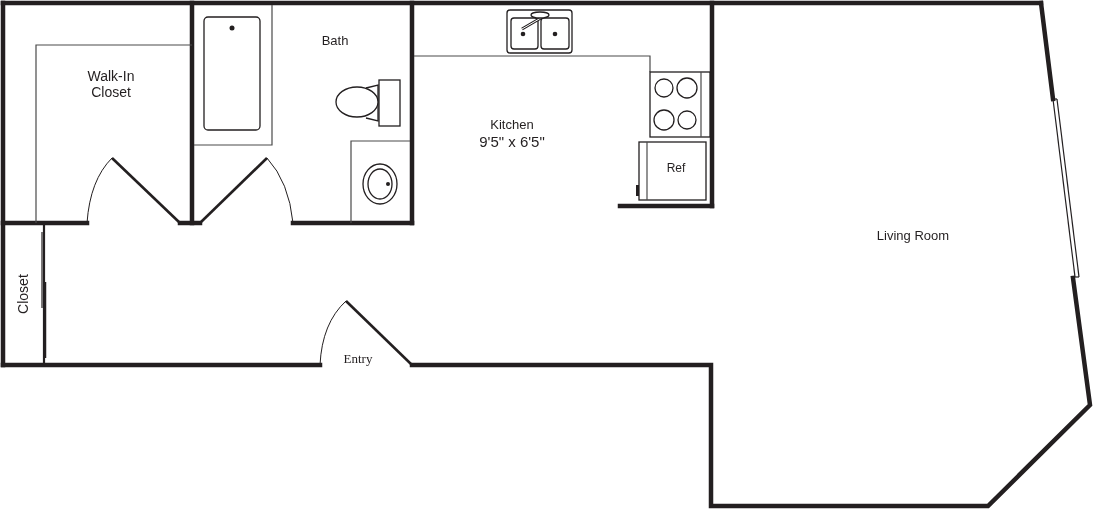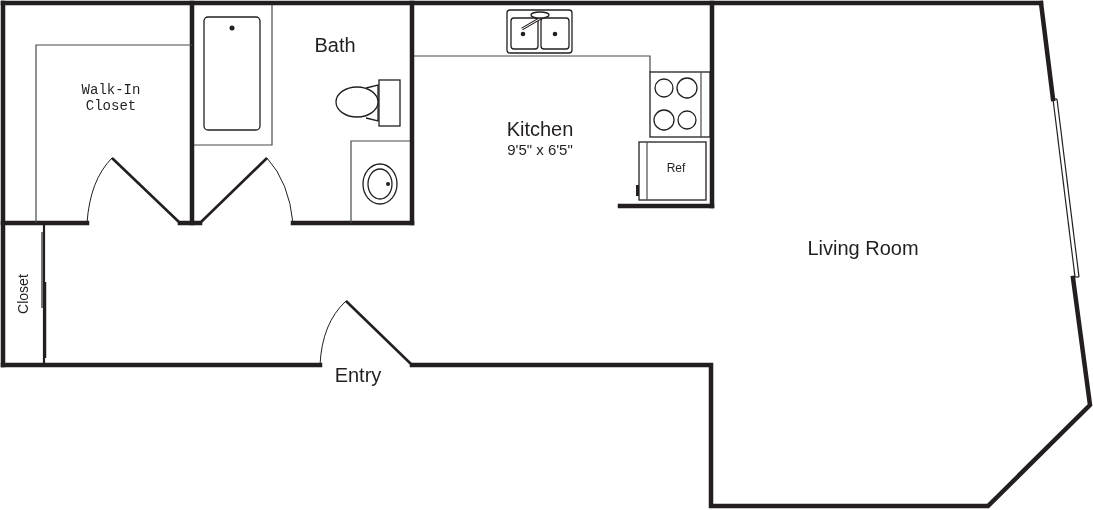--- a/index.html
+++ b/index.html
@@ -4,21 +4,21 @@
   <style>
     html, body { margin: 0; padding: 0; background: #ffffff; }
     body { width: 1093px; height: 510px; overflow: hidden; position: relative; }
     svg { position: absolute; left: 0; top: 0; }
     .wall { stroke: #231f20; stroke-width: 4.5; fill: none; stroke-linejoin: miter; stroke-linecap: square; }
     .thin { stroke: #4a4a4a; stroke-width: 1.2; fill: none; }
     .door { stroke: #231f20; stroke-width: 2.6; fill: none; }
     .arc { stroke: #231f20; stroke-width: 1; fill: none; }
     .fx { stroke: #231f20; stroke-width: 1.3; fill: #fff; }
     .lbl { position: absolute; font-family: "Liberation Sans", sans-serif; color: #231f20; text-align: center; white-space: nowrap; line-height: 1.15; }
-    .room-name { font-size: 20px; }
+    .room-name { font-size: 13px; }
     .room-dim { font-size: 15px; }
     .small-name { font-size: 14px; }
     .ref-lbl { font-size: 12px; }
   </style>
 </head>
 <body>
 
 <svg width="1093" height="510" viewBox="0 0 1093 510" xmlns="http://www.w3.org/2000/svg">
 
   <g>
@@ -121,33 +121,33 @@
     <circle class="fx" cx="687" cy="120" r="9"></circle>
   </g>
 
   <g>
     <rect class="fx" x="639" y="142" width="67" height="58"></rect>
     <line class="thin" x1="647" y1="142" x2="647" y2="200"></line>
     <rect x="636" y="185" width="3" height="11" fill="#231f20"></rect>
   </g>
 </svg>
 
-<div class="lbl small-name" style="left:66px; top:82px; width:90px;font-family:Liberation Mono, monospace;">
+<div class="lbl small-name" style="left:66px; top:68px; width:90px;">
   <div>Walk-In</div>
   <div>Closet</div>
 </div>
 
 <div class="lbl room-name" style="left:305px; top:34px; width:60px;">Bath</div>
 
-<div class="lbl" style="left:480px; top:118px; width:120px;">
+<div class="lbl" style="left:452px; top:118px; width:120px;">
   <div class="room-name">Kitchen</div>
   <div class="room-dim">9'5" x 6'5"</div>
 </div>
 
 <div class="lbl ref-lbl" style="left:654px; top:162px; width:44px;">Ref</div>
 
-<div class="lbl" style="left:793px; top:229px; width:140px;margin-top:8px;">
+<div class="lbl" style="left:843px; top:229px; width:140px;">
   <div class="room-name">Living Room</div>
 </div>
 
 <div class="lbl small-name" style="left:-2px; top:286px; width:50px; transform: rotate(-90deg);">Closet</div>
 
-<div class="lbl room-name" style="left:330px; top:364px; width:56px;">Entry</div>
+<div class="lbl room-name" style="left:330px; top:352px; width:56px;font-family:Liberation Serif, serif;">Entry</div>
 
 </body></html>

